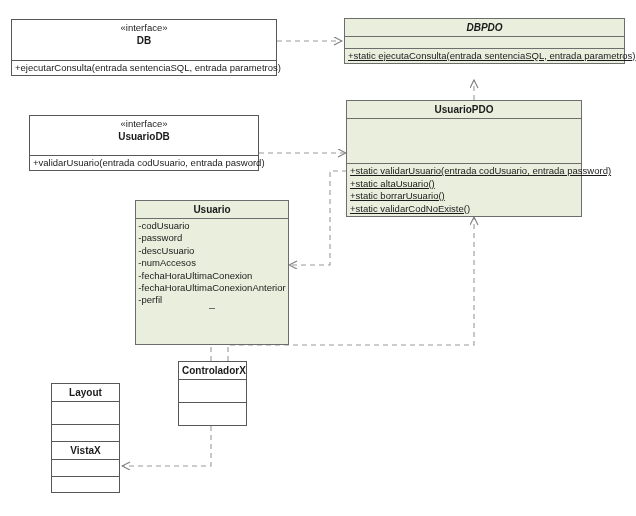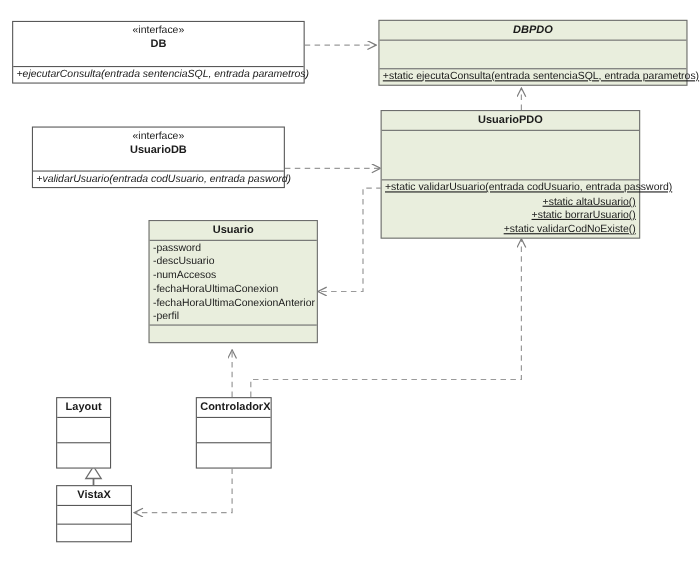--- a/index.html
+++ b/index.html
@@ -73,22 +73,22 @@
   }
   .cname.abstract {
     font-style: italic;
   }
   .member {
     display: block;
     font-size: 9.5px;
     line-height: 12.4px;
     white-space: nowrap;
   }
-  .member.italic { font-style: italic; }
-  .member.underline { text-decoration: underline; text-align: right; }
+  .member.italic { }
+  .member.underline { text-decoration: underline; }
   .empty-row {
     min-height: 11px;
   }
 </style>
 </head>
 <body>
 
 <div id="canvas">
 
   <svg class="links" viewBox="0 0 636 516">
@@ -135,21 +135,21 @@
   <div class="uml-class" style="left:11px; top:19px; width:266px; height:57px;">
     <div class="compartment head grow">
       <span class="stereotype">«interface»</span>
       <span class="cname">DB</span>
     </div>
     <div class="compartment">
       <span class="member italic">+ejecutarConsulta(entrada sentenciaSQL, entrada parametros)</span>
     </div>
   </div>
 
-  <div class="uml-class green" style="left:344px; top:18px; width:281px; height:60px;">
+  <div class="uml-class green" style="left:344px; top:18px; width:281px; height:46px;">
     <div class="compartment head">
       <span class="cname abstract">DBPDO</span>
     </div>
     <div class="compartment grow empty-row"></div>
     <div class="compartment">
       <span class="member underline">+static ejecutaConsulta(entrada sentenciaSQL, entrada parametros)</span>
     </div>
   </div>
 
   <div class="uml-class" style="left:29px; top:115px; width:230px; height:56px;">
@@ -168,36 +168,37 @@
     </div>
     <div class="compartment grow empty-row"></div>
     <div class="compartment">
       <span class="member underline">+static validarUsuario(entrada codUsuario, entrada password)</span>
       <span class="member underline">+static altaUsuario()</span>
       <span class="member underline">+static borrarUsuario()</span>
       <span class="member underline">+static validarCodNoExiste()</span>
     </div>
   </div>
 
-  <div class="uml-class green" style="left:135px; top:200px; width:154px; height:112px;">
+  <div class="uml-class green" style="left:135px; top:200px; width:154px; height:145px;align-items:center;">
     <div class="compartment head">
       <span class="cname">Usuario</span>
     </div>
     <div class="compartment">
+      <span class="member">-codUsuario</span>
       <span class="member">-password</span>
       <span class="member">-descUsuario</span>
       <span class="member">-numAccesos</span>
       <span class="member">-fechaHoraUltimaConexion</span>
       <span class="member">-fechaHoraUltimaConexionAnterior</span>
       <span class="member">-perfil</span>
     </div>
     <div class="compartment grow empty-row"></div>
   </div>
 
-  <div class="uml-class" style="left:51px; top:361px; width:50px; height:65px;">
+  <div class="uml-class" style="left:51px; top:383px; width:69px; height:65px;">
     <div class="compartment head">
       <span class="cname">Layout</span>
     </div>
     <div class="compartment grow empty-row"></div>
     <div class="compartment grow empty-row"></div>
   </div>
 
   <div class="uml-class" style="left:178px; top:361px; width:69px; height:65px;">
     <div class="compartment head">
       <span class="cname">ControladorX</span>

